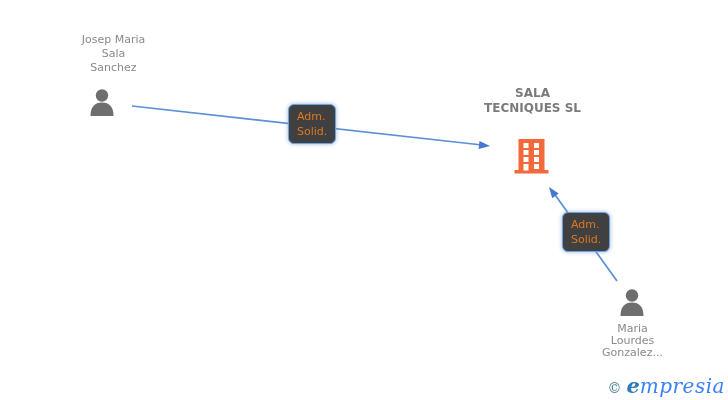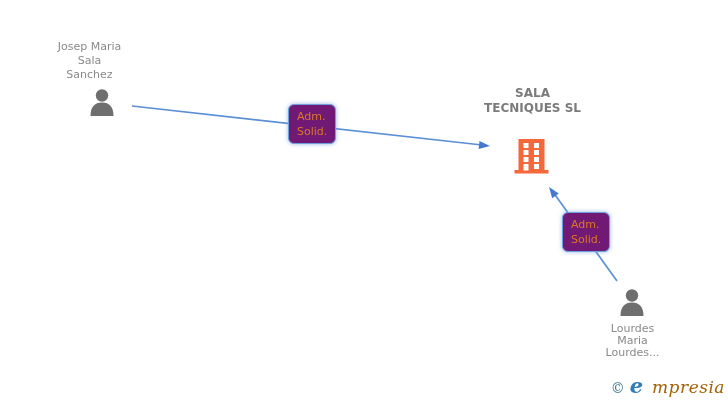--- a/index.html
+++ b/index.html
@@ -4,47 +4,47 @@
 <style>
   html,body{margin:0;padding:0;background:#fff;}
   .canvas{position:relative;width:728px;height:400px;background:#ffffff;overflow:hidden;
           font-family:"DejaVu Sans","Liberation Sans",sans-serif;}
   .edges-layer{position:absolute;left:0;top:0;width:728px;height:400px;pointer-events:none;}
   .node-label{position:absolute;text-align:center;color:#8A8A8A;font-size:11px;line-height:14px;}
   .node-label.small-lh{line-height:12px;}
   .company-label{position:absolute;text-align:center;color:#7B7B7B;font-weight:bold;
                  font-size:12px;line-height:15px;}
   .icon-wrap{position:absolute;}
-  .edge-label{position:absolute;background:#701a75;border:1.5px solid #6FA0E0;border-radius:6px;
+  .edge-label{position:absolute;background:#404040;border:1.5px solid #6FA0E0;border-radius:6px;
               box-shadow:0 0 4px rgba(111,160,224,0.75);color:#DD7722;font-size:11px;
               line-height:15px;padding:4px 8px;cursor:pointer;}
   .watermark{position:absolute;right:3px;bottom:2px;display:flex;align-items:baseline;
              font-family:"DejaVu Serif","Liberation Serif",serif;font-style:italic;}
   .wm-copy{color:#3A7A8C;font-size:14px;font-style:normal;margin-right:5px;}
   .wm-initial{color:#2E7CB8;font-size:21px;font-weight:bold;}
-  .wm-rest{color:#a16207;font-size:17px;letter-spacing:0.5px;margin-left:9px;}
+  .wm-rest{color:#3b82f6;font-size:20px;letter-spacing:0.5px;}
   .node{cursor:pointer;}
 </style>
 </head>
 <body>
 
 <div class="canvas">
 
   <svg class="edges-layer" viewBox="0 0 728 400" xmlns="http://www.w3.org/2000/svg">
     <g>
       <line x1="132" y1="106" x2="482" y2="145" stroke="#5B8FD6" stroke-width="1.7"></line>
       <polygon points="490,146 478.6,148.9 479.5,140.9" fill="#4479CF"></polygon>
     </g>
     <g>
       <line x1="617" y1="281" x2="553" y2="192" stroke="#5B8FD6" stroke-width="1.7"></line>
       <polygon points="549,187 558.7,193.6 552.2,198.3" fill="#4479CF"></polygon>
     </g>
   </svg>
 
-  <div class="node-label" style="left:32px;top:33px;width:115px;margin-top:7px;">
+  <div class="node-label" style="left:56px;top:33px;width:115px;">
     <div>Josep Maria</div>
     <div>Sala</div>
     <div>Sanchez</div>
   </div>
   <div class="icon-wrap node" style="left:86px;top:86px;width:32px;height:32px;">
     <svg width="32" height="32" viewBox="0 0 32 32">
       <circle cx="16" cy="9.5" r="6.2" fill="#6E6E6E"></circle>
       <path d="M16,16.5 c-7.5,0 -11.5,4.5 -11.5,13.5 h23 c0,-9 -4,-13.5 -11.5,-13.5 z" fill="#6E6E6E"></path>
     </svg>
   </div>
@@ -78,23 +78,23 @@
     <div>Solid.</div>
   </div>
 
   <div class="icon-wrap node" style="left:616px;top:286px;width:32px;height:32px;">
     <svg width="32" height="32" viewBox="0 0 32 32">
       <circle cx="16" cy="9.5" r="6.2" fill="#6E6E6E"></circle>
       <path d="M16,16.5 c-7.5,0 -11.5,4.5 -11.5,13.5 h23 c0,-9 -4,-13.5 -11.5,-13.5 z" fill="#6E6E6E"></path>
     </svg>
   </div>
   <div class="node-label small-lh" style="left:575px;top:323px;width:115px;">
+    <div>Maria</div>
     <div>Lourdes</div>
-    <div>Maria</div>
-    <div>Lourdes...</div>
+    <div>Gonzalez...</div>
   </div>
 
   <div class="watermark">
     <span class="wm-copy">©</span>
     <span class="wm-initial">e</span>
     <span class="wm-rest">mpresia</span>
   </div>
 
 </div>
 

